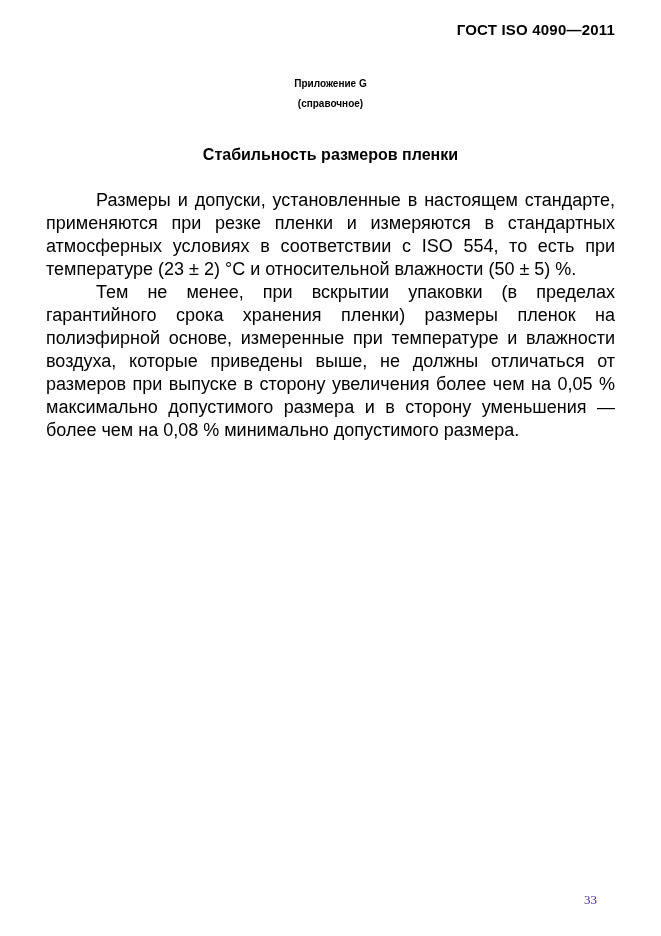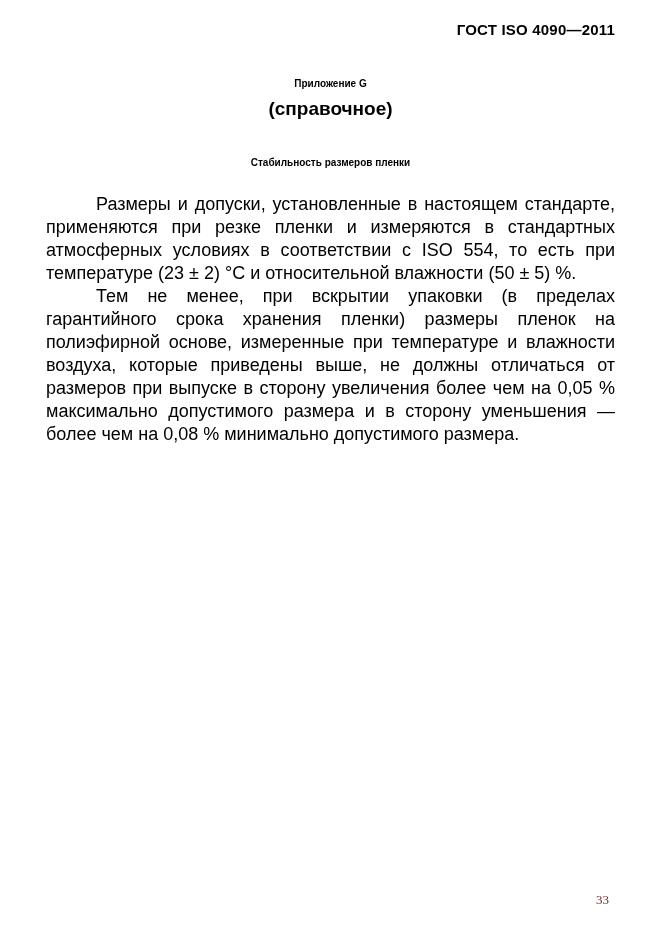--- a/index.html
+++ b/index.html
@@ -27,46 +27,46 @@
   }
   .appendix-title {
     margin-top: 40px;
     text-align: center;
     font-size: 10px;
     font-weight: bold;
   }
   .appendix-type {
     margin-top: 9px;
     text-align: center;
-    font-size: 19px;
+    font-size: 10px;
     font-weight: bold;
   }
   .section-title {
     margin-top: 37px;
     text-align: center;
-    font-size: 10px;
+    font-size: 16px;
     font-weight: bold;
   }
   .body-text {
     margin-top: 25px;
   }
   .body-text p {
     margin: 0;
     font-size: 18px;
     line-height: 23px;
     text-align: justify;
     text-indent: 50px;
   }
   .page-number {
     position: absolute;
-    right: 52px;
+    right: 64px;
     bottom: 28px;
     font-family: "Liberation Serif", serif;
     font-size: 13px;
-    color: #7f1d1d;
+    color: #4c1d95;
   }
 </style>
 </head>
 <body>
 
 <div class="page">
 
   <div class="doc-header">ГОСТ ISO 4090—2011</div>
 
   <div class="appendix-title">Приложение G</div>

